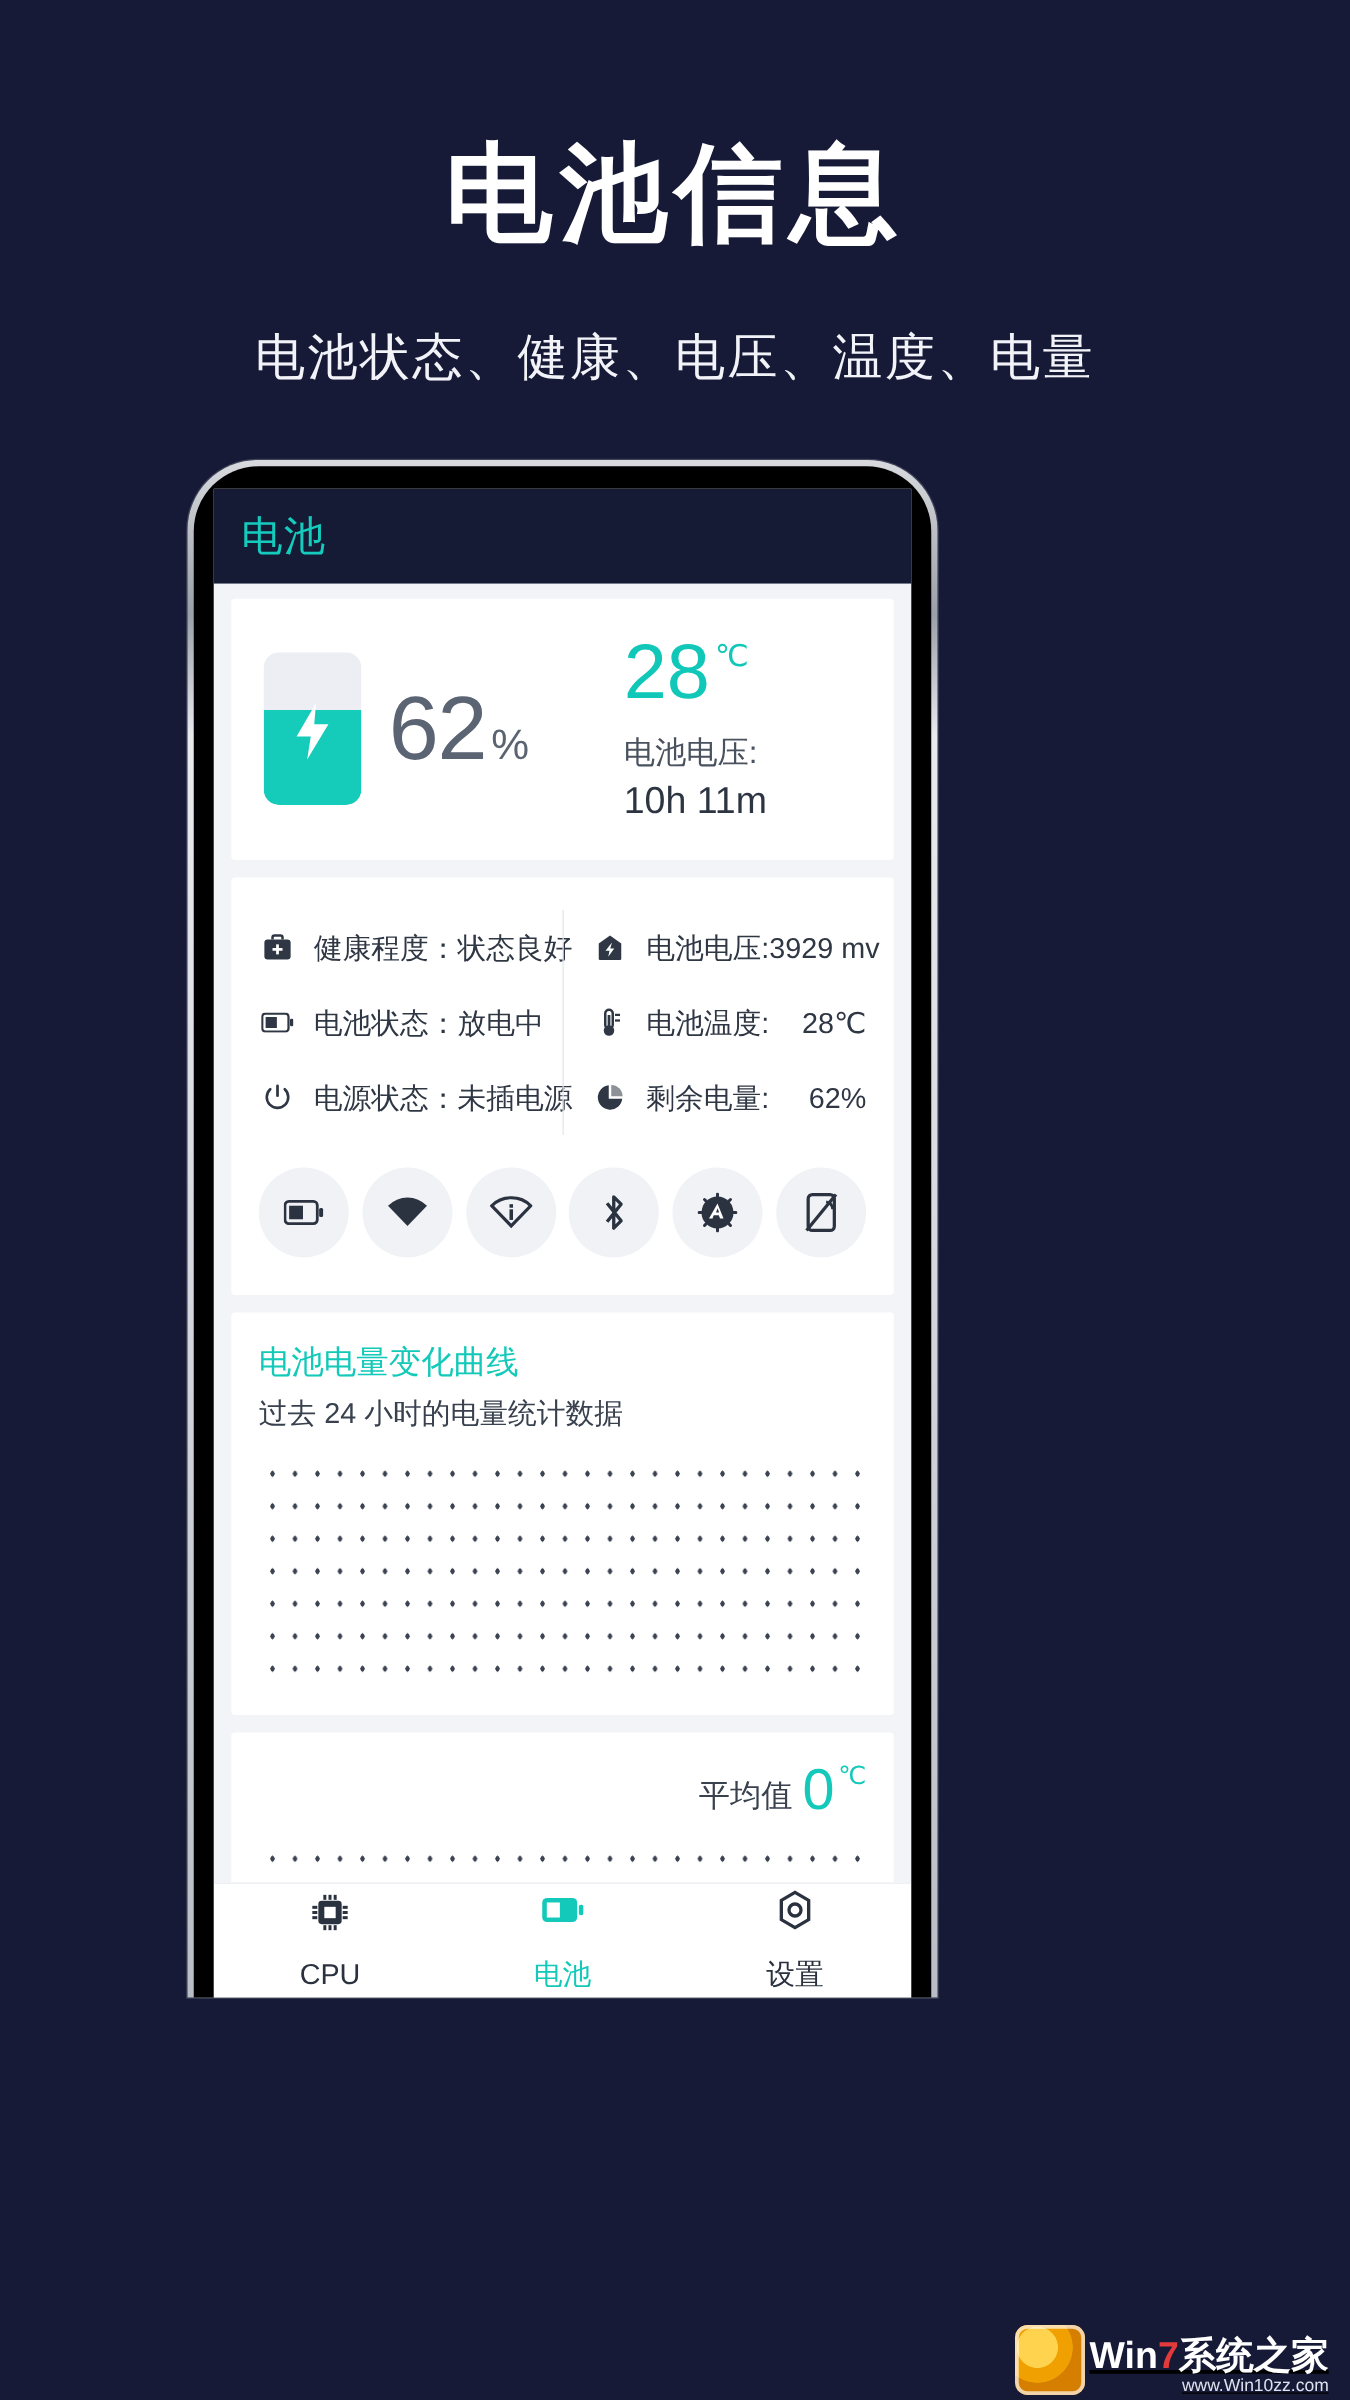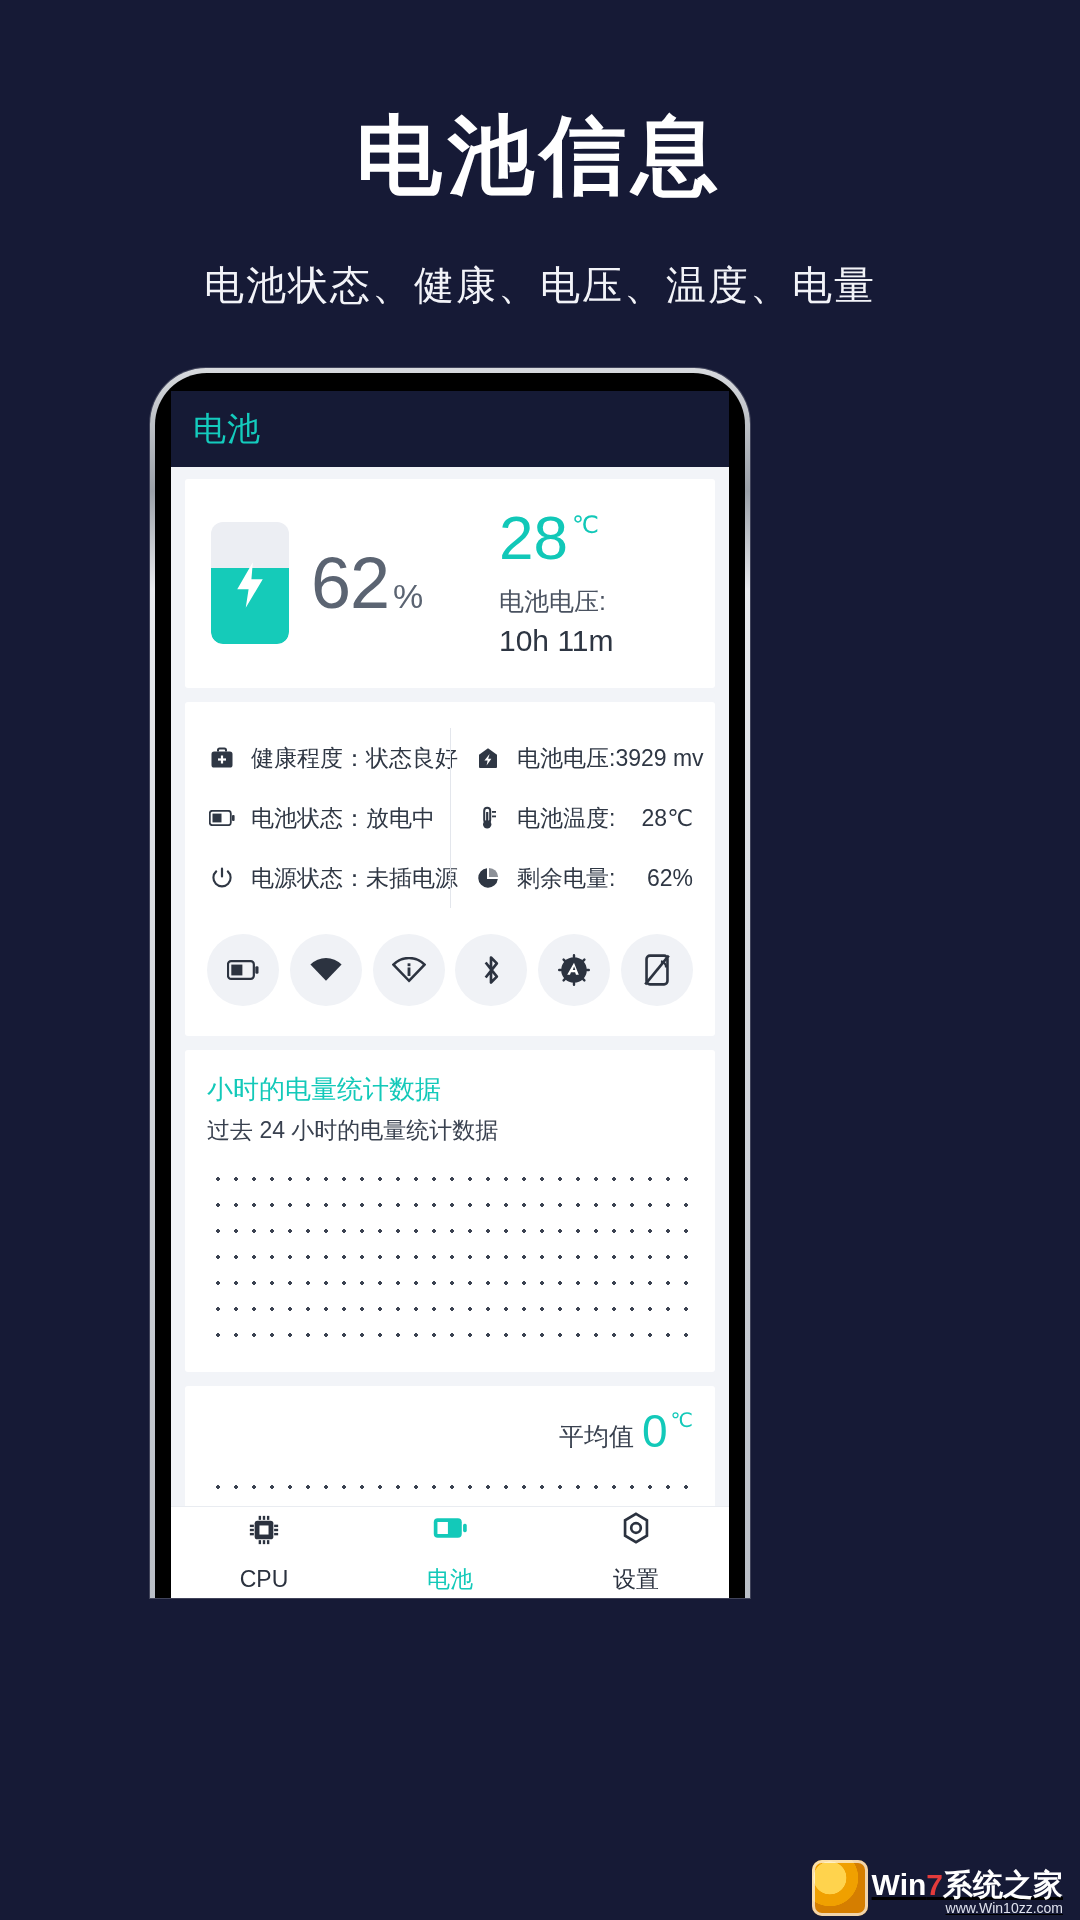--- a/index.html
+++ b/index.html
@@ -297,21 +297,21 @@
                   <path d="M2 24L20 2" stroke="#2c3340" stroke-width="2"></path>
                   <path d="M14 6.5a4.5 4.5 0 0 1 4 4.5" fill="none" stroke="#2c3340" stroke-width="1.8"></path>
                 </svg>
             </div>
           </div>
         </div>
 
         <div class="card chart-card">
           <div class="chart-head">
             <div>
-              <div class="chart-title">小时的电量统计数据</div>
+              <div class="chart-title">电池电量变化曲线</div>
               <div class="chart-sub">过去 24 小时的电量统计数据</div>
             </div>
           </div>
           <div class="plot">
             <div class="dotgrid"></div>
           </div>
         </div>
 
         <div class="card chart-card">
           <div class="chart-head">

